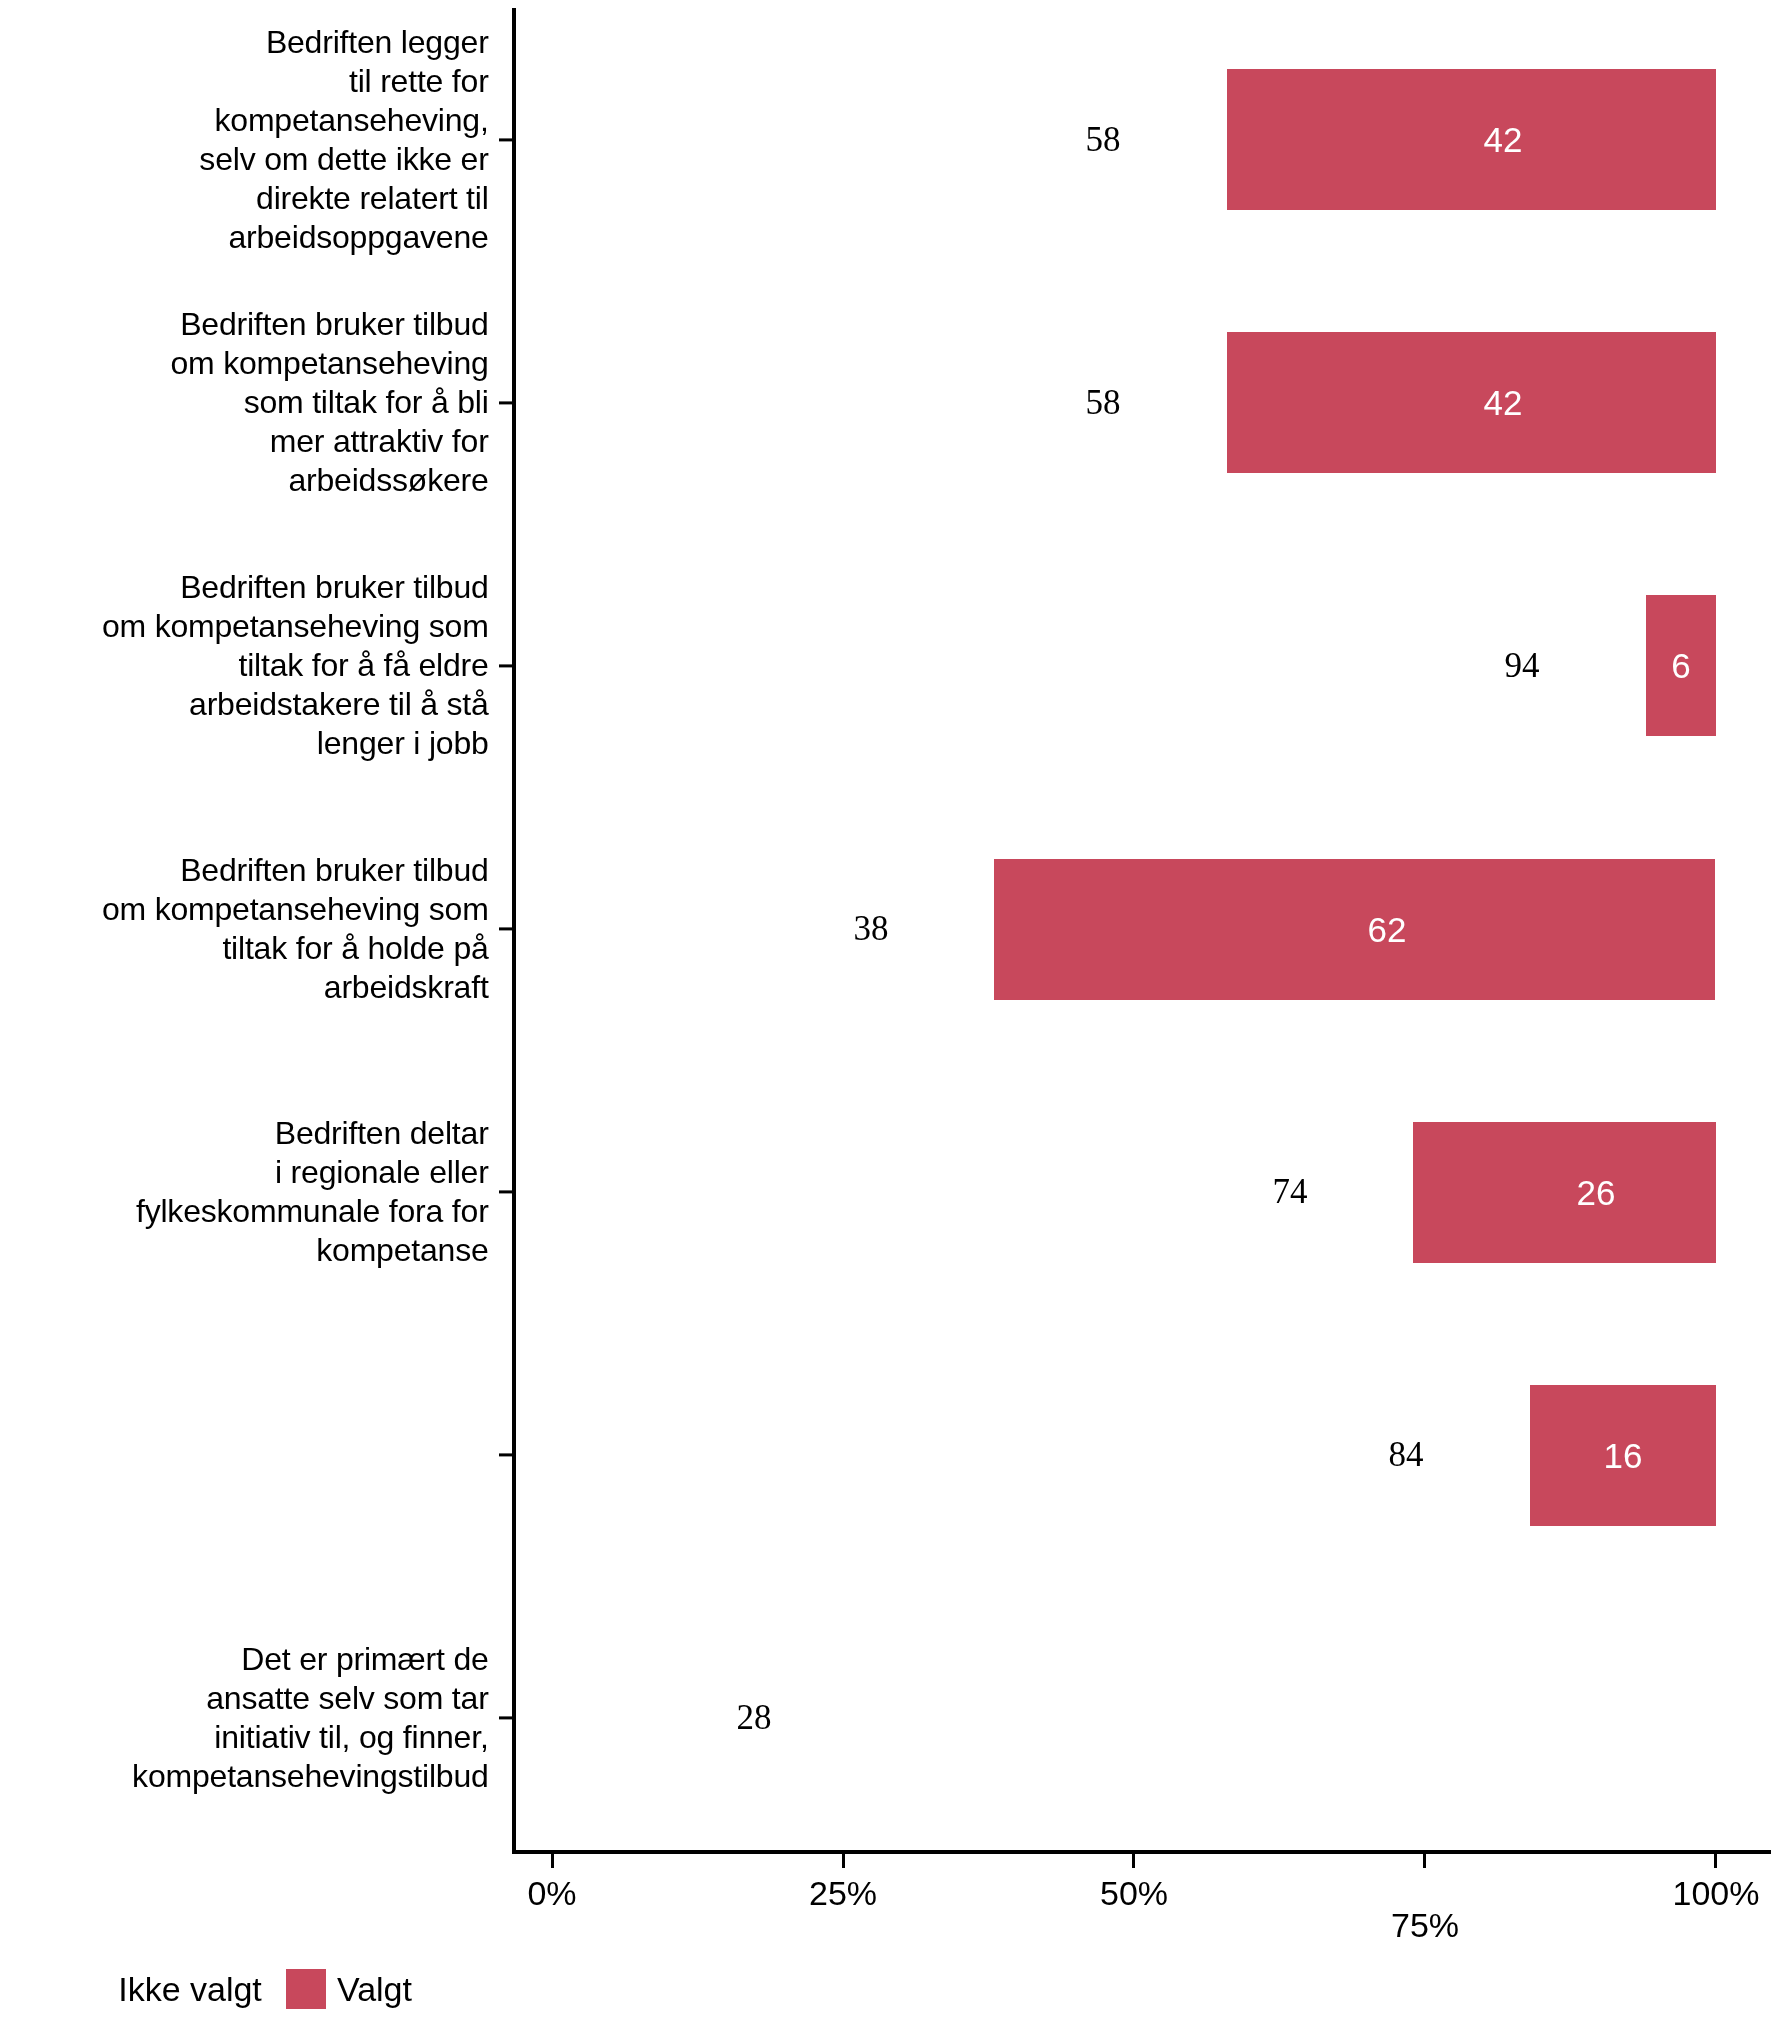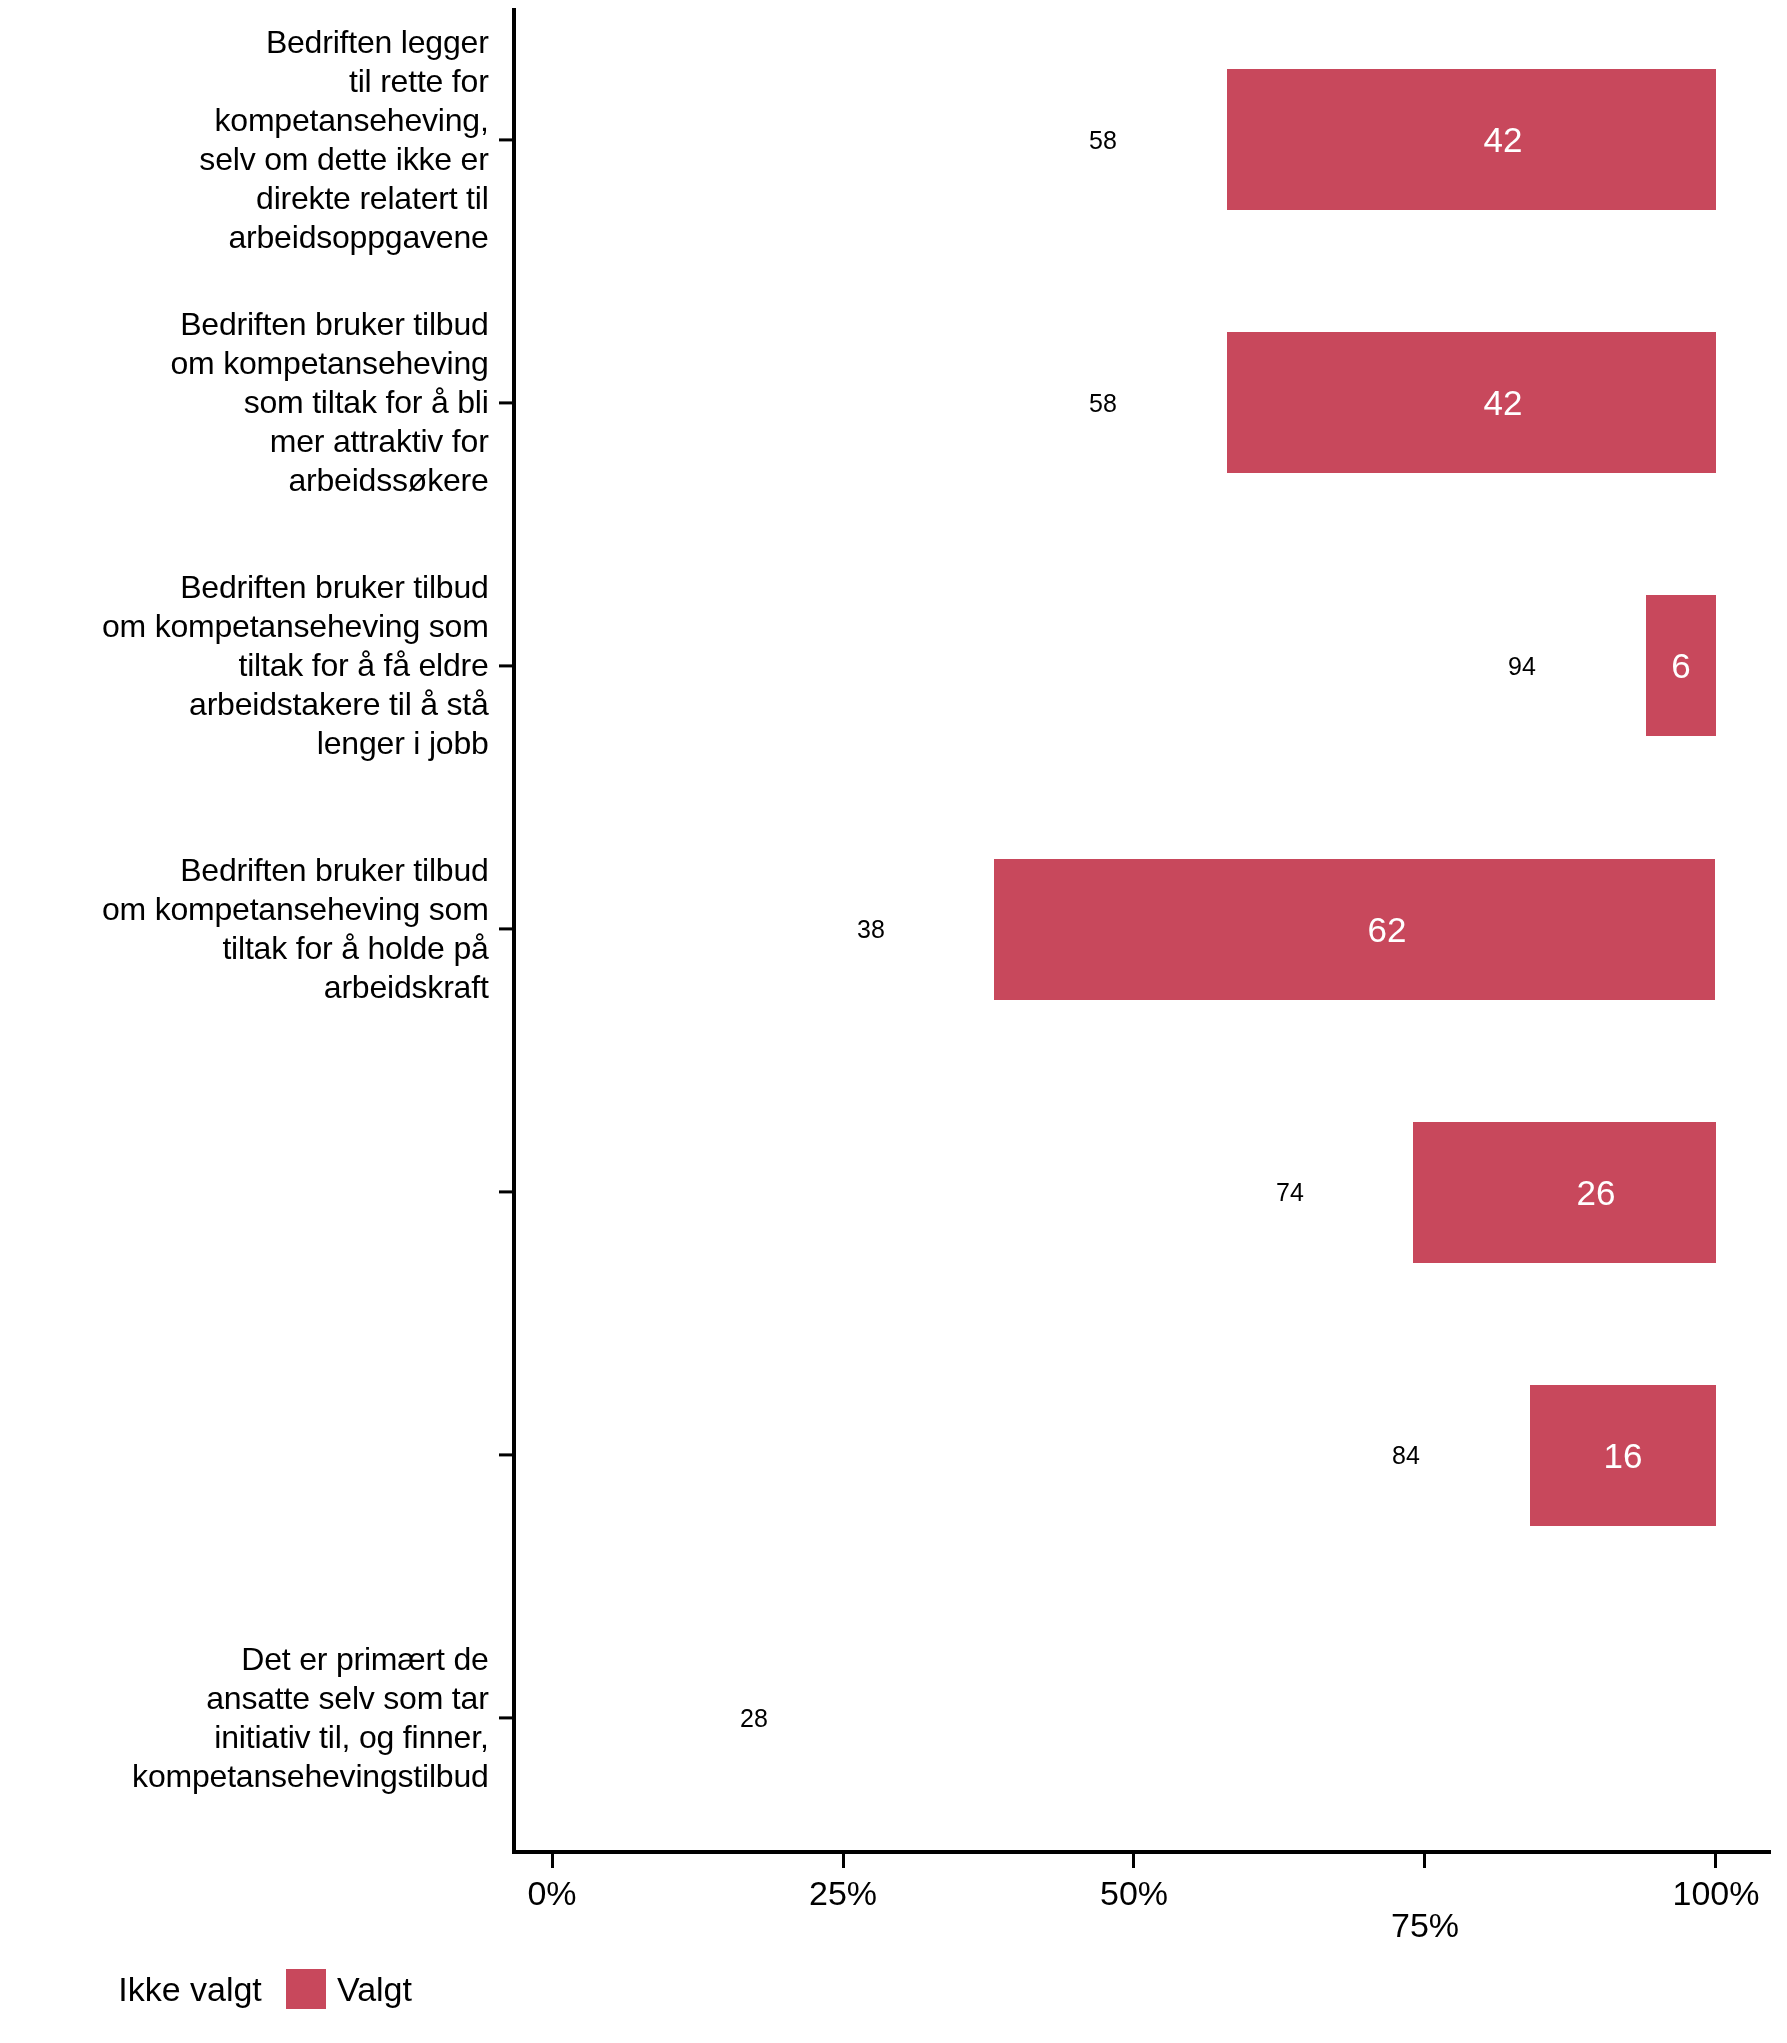--- a/index.html
+++ b/index.html
@@ -105,23 +105,24 @@
     top: 50%;
     transform: translate(-50%, -50%);
     font-size: 35px;
     color: #ffffff;
     white-space: nowrap;
   }
   .outside-value {
     position: absolute;
     top: 50%;
     transform: translate(-50%, -50%);
-    font-size: 25px;
-    color: #000000;
-    white-space: nowrap;
+    font-size: 35px;
+    color: #000000;
+    white-space: nowrap;
+    font-family: Liberation Serif, serif;
   }
 
   
   .legend {
     position: absolute;
     left: 0;
     top: 1957px;
     width: 1788px;
     height: 64px;
     display: flex;
@@ -167,20 +168,24 @@
 arbeidssøkere</div>
       <div class="cat-label" style="top: 666px;">Bedriften bruker tilbud
 om kompetanseheving som
 tiltak for å få eldre
 arbeidstakere til å stå
 lenger i jobb</div>
       <div class="cat-label" style="top: 929px;">Bedriften bruker tilbud
 om kompetanseheving som
 tiltak for å holde på
 arbeidskraft</div>
+      <div class="cat-label" style="top: 1192px;">Bedriften deltar
+i regionale eller
+fylkeskommunale fora for
+kompetanse</div>
       <div class="cat-label" style="top: 1718px;">Det er primært de
 ansatte selv som tar
 initiativ til, og finner,
 kompetansehevingstilbud</div>
     </div>
 
   <div class="plot">
       <div class="y-tick" style="top: 140px;"></div>
       <div class="bar-row" style="top: 69px; height: 141px;">
         <div class="bar" style="left: 1227px; width: 489px; background: rgb(200, 72, 92);"></div>

